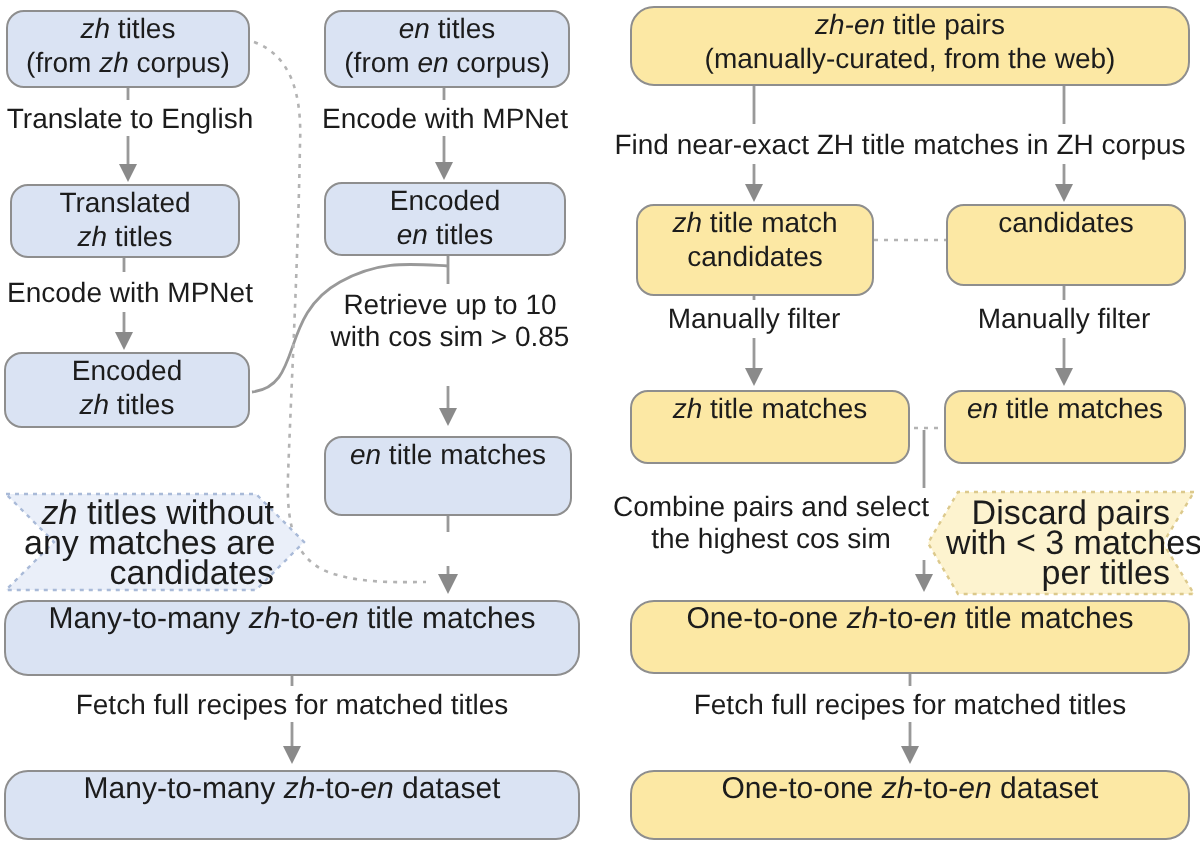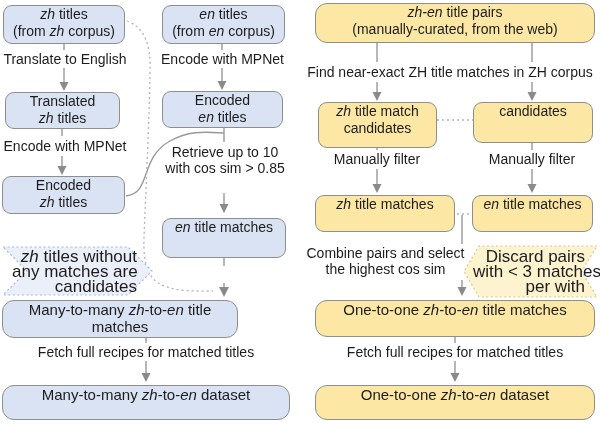--- a/index.html
+++ b/index.html
@@ -124,21 +124,21 @@
     <div><span class="it">en</span><span> titles</span></div>
     <div><span>(from </span><span class="it">en</span><span> corpus)</span></div>
   </div>
   <div class="box" style="left:162px;top:91px;width:121px;height:37px">
     <div><span>Encoded</span></div>
     <div><span class="it">en</span><span> titles</span></div>
   </div>
   <div class="box" style="left:162px;top:218px;width:124px;height:40px">
     <div><span class="it">en</span><span> title matches</span></div>
   </div>
-  <div class="box big" style="left:2px;top:300px;width:236px;height:38px">
+  <div class="box big" style="left:2px;top:300px;width:288px;height:38px">
     <div><span>Many-to-many </span><span class="it">zh</span><span>-to-</span><span class="it">en</span><span> title matches</span></div>
   </div>
   <div class="box big" style="left:2px;top:385px;width:288px;height:35px">
     <div><span>Many-to-many </span><span class="it">zh</span><span>-to-</span><span class="it">en</span><span> dataset</span></div>
   </div>
 
   <div class="lbl" style="left:0;top:51px;width:130px">Translate to English</div>
   <div class="lbl" style="left:0;top:138px;width:130px">Encode with MPNet</div>
   <div class="lbl" style="left:155px;top:51px;width:135px">Encode with MPNet</div>
   <div class="lbl" style="left:150px;top:144px;width:150px">
@@ -182,16 +182,16 @@
   <div class="lbl" style="left:475px;top:151px;width:114px">Manually filter</div>
   <div class="lbl" style="left:298px;top:245px;width:175px">
     <div>Combine pairs and select</div>
     <div>the highest cos sim</div>
   </div>
   <div class="lbl" style="left:319px;top:344px;width:272px">Fetch full recipes for matched titles</div>
 
   <div class="co-txt" style="left:473px;top:249px;width:112px">
     <div>Discard pairs</div>
     <div>with &lt; 3 matches</div>
-    <div>per with</div>
+    <div>per titles</div>
   </div>
 
 </div>
 
 </body></html>

